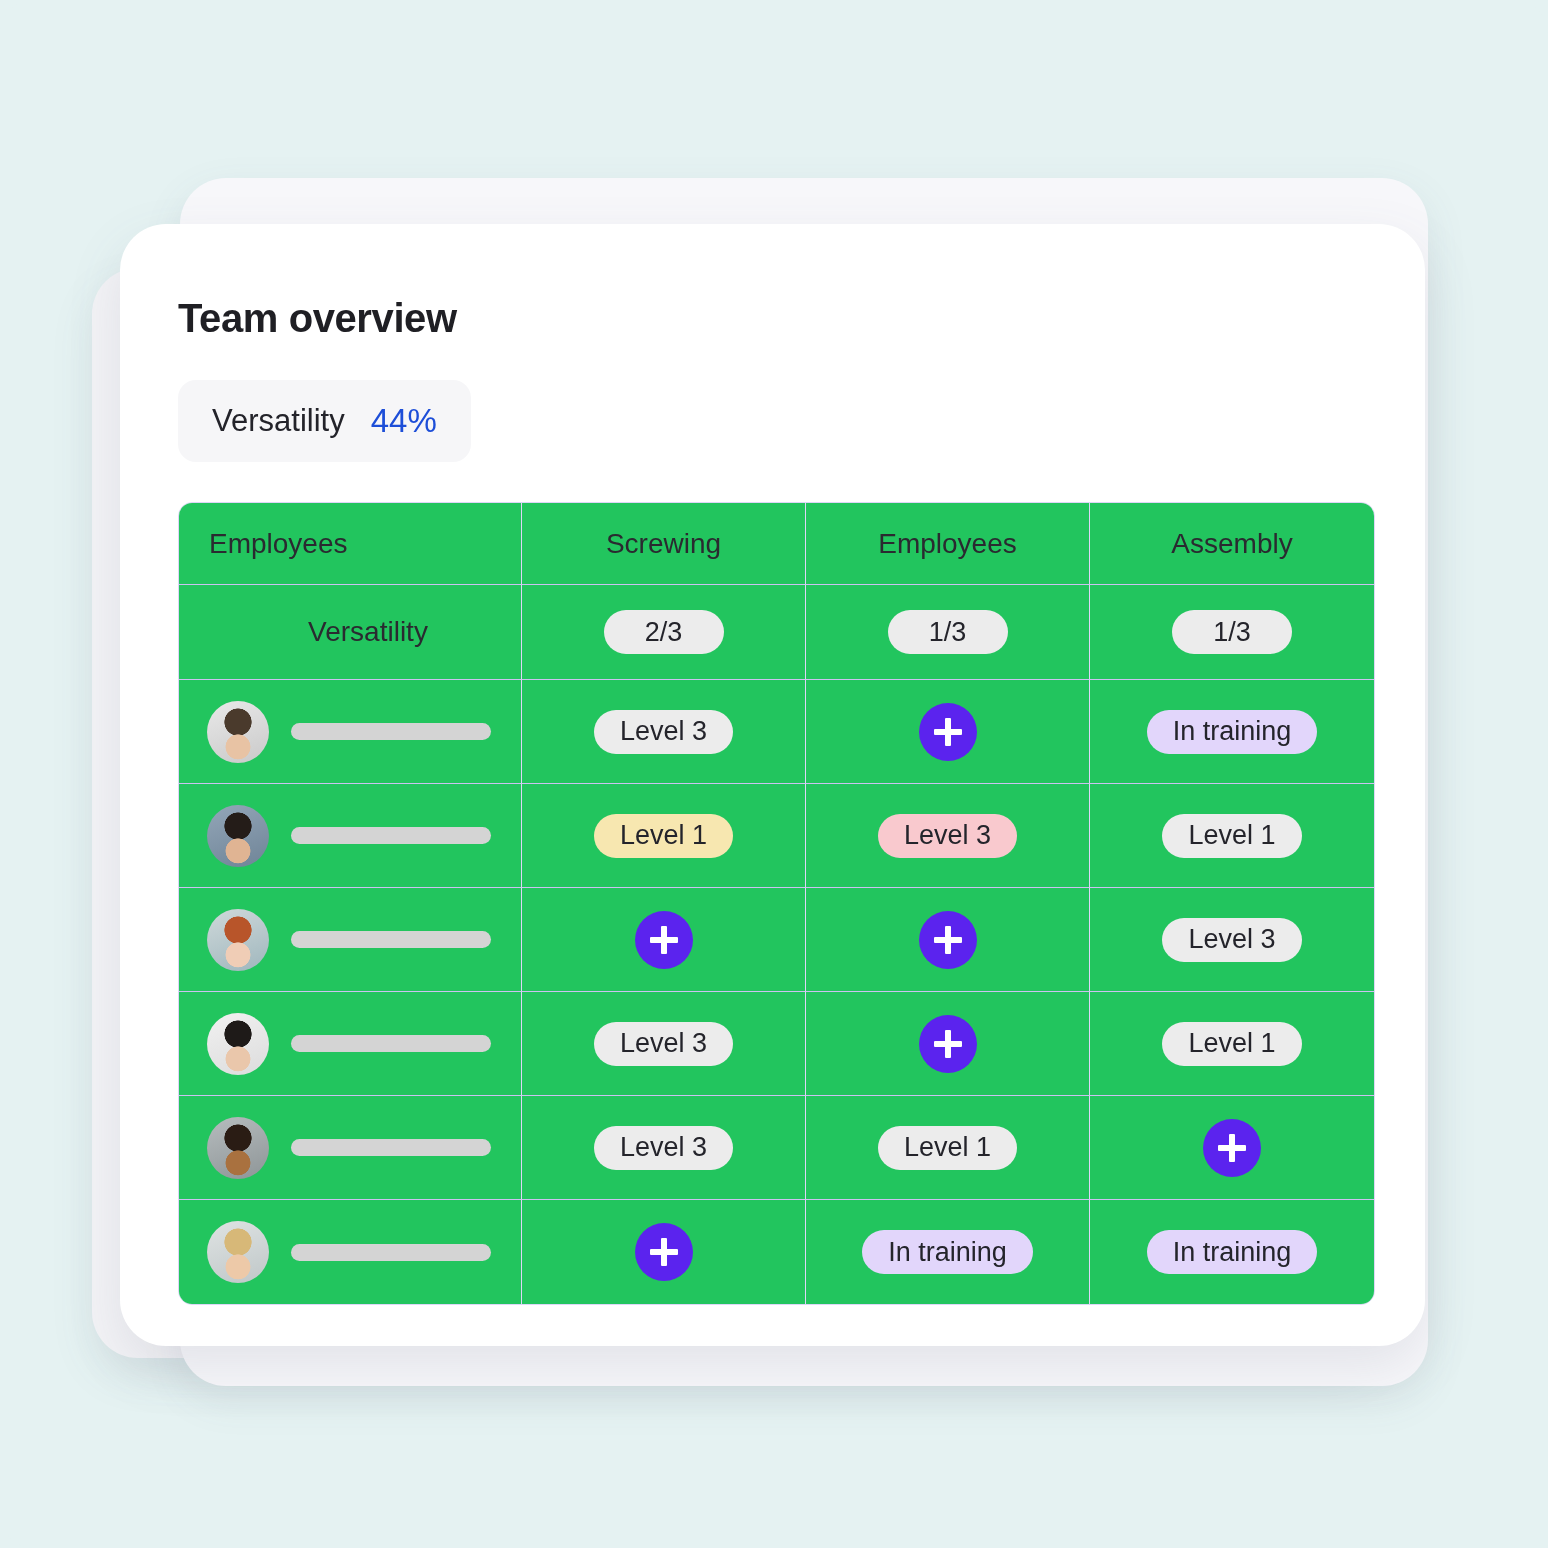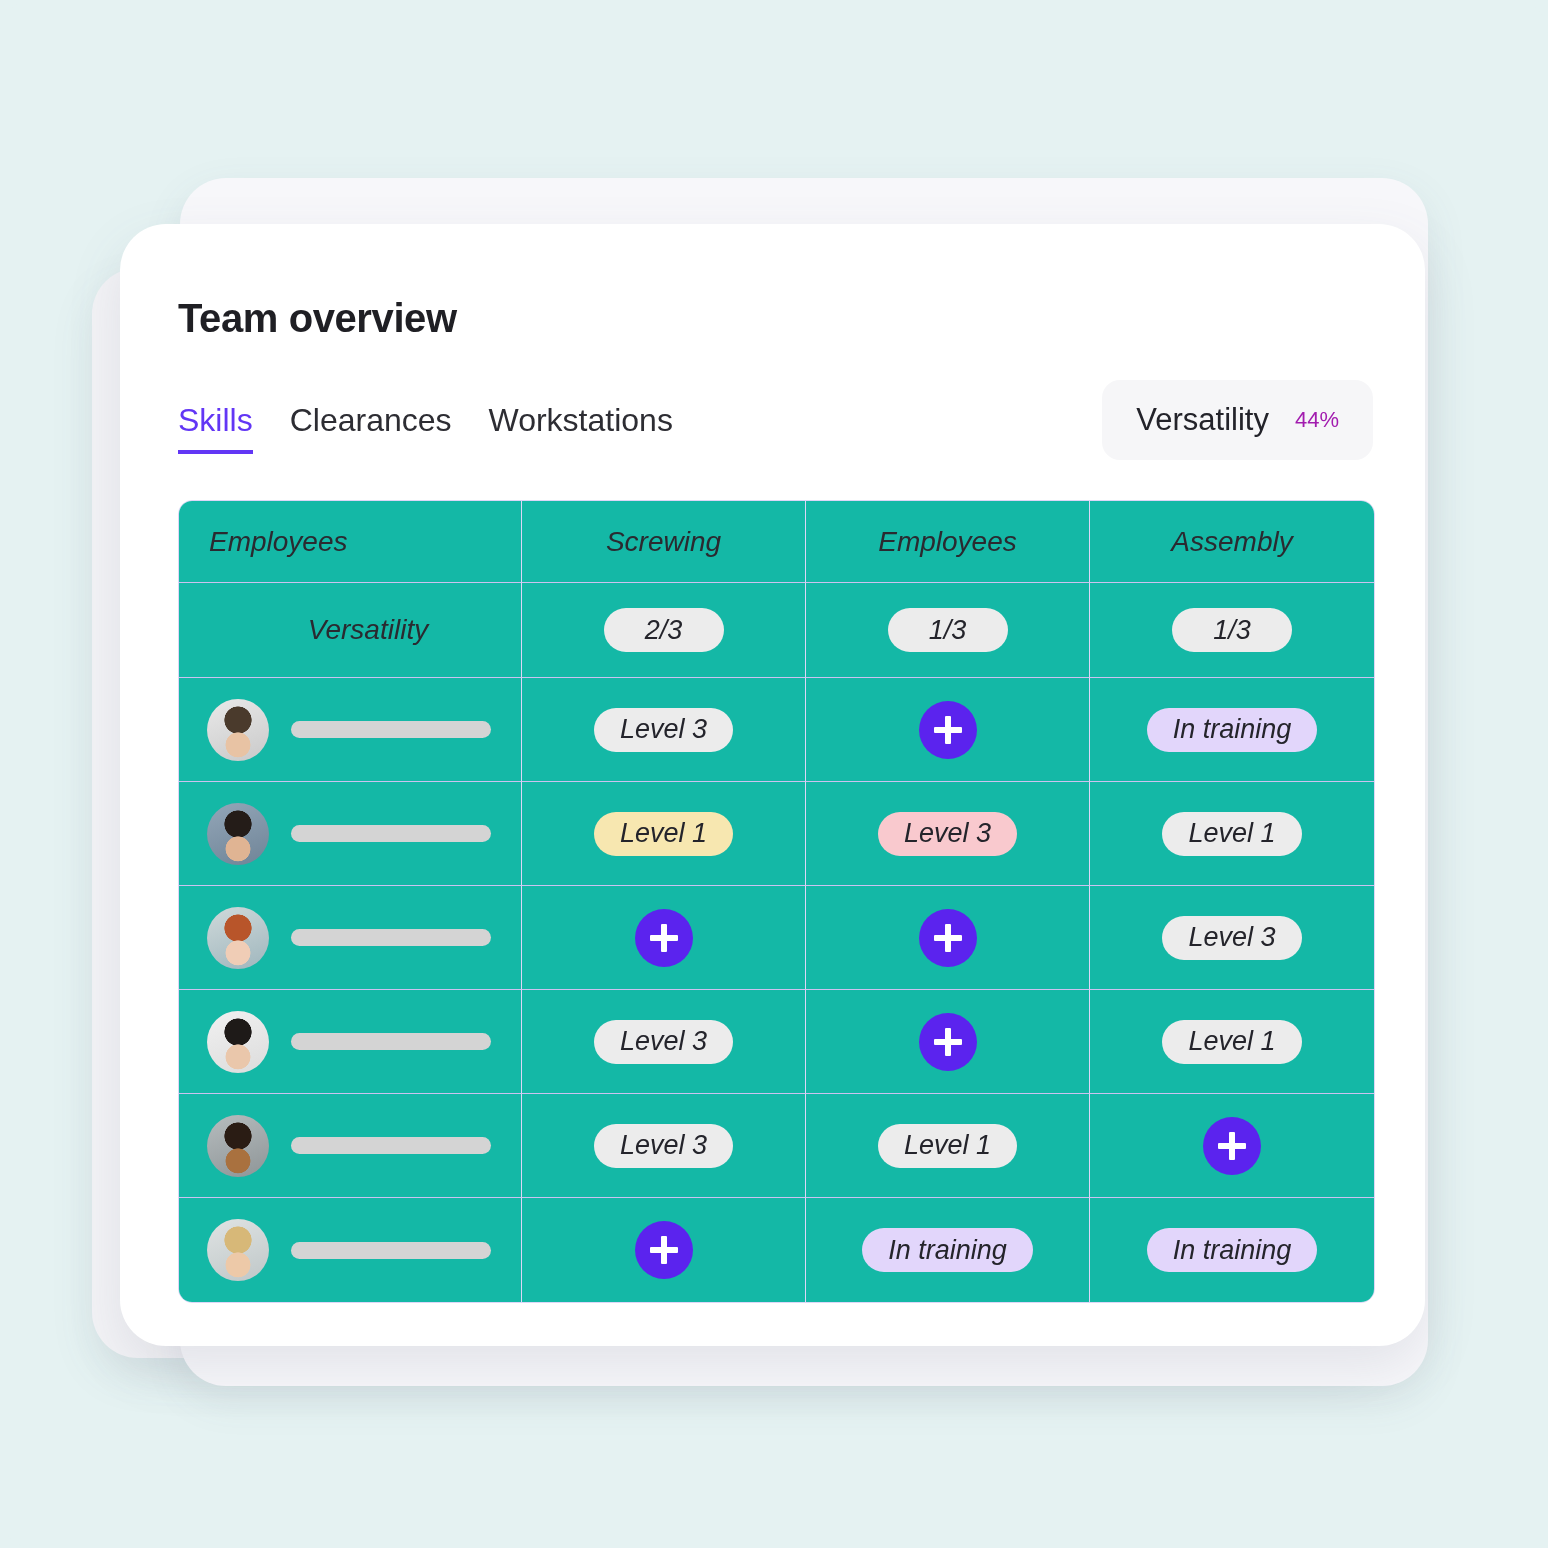--- a/index.html
+++ b/index.html
@@ -110,22 +110,22 @@
     background: #f6f6f8;
     border-radius: 18px;
     padding: 22px 34px;
     margin-top: -14px;
   }
   #versatility-chip .label {
     font-size: 31px;
     color: #23232a;
   }
   #versatility-chip .value {
-    font-size: 22px;
-    color: #a21caf;
+    font-size: 33px;
+    color: #1d4ed8;
     font-weight: 500;
   }
 
   
   #skills-table {
     margin-top: 40px;
     width: 1196px;
     border: 1px solid #ddd6f7;
     border-radius: 14px;
     border-collapse: separate;
@@ -135,22 +135,21 @@
   }
 
   #skills-table col.c-emp { width: 343px; }
   #skills-table col.c-val { width: 284px; }
 
   #skills-table th, #skills-table td {
     border-right: 1px solid #ddd6f7;
     border-bottom: 1px solid #ccc2f0;
     text-align: center;
     vertical-align: middle;
-    background: #14b8a6;
-    font-style: italic;
+    background: #22c55e;
   }
   #skills-table th:last-child, #skills-table td:last-child { border-right: none; }
   #skills-table tr:last-child td { border-bottom: none; }
 
   #skills-table thead th {
     height: 82px;
     font-weight: normal;
     font-size: 28px;
     color: #2a2a30;
   }
@@ -251,25 +250,20 @@
 
   <div class="card-layer" id="card-layer-back2"></div>
   <div class="card-layer" id="card-layer-back1"></div>
 
   <div id="card-main">
 
     <h1 id="page-title">Team overview</h1>
 
     <div id="toolbar">
 
-      <div id="tabs">
-        <div class="tab active">Skills</div>
-        <div class="tab">Clearances</div>
-        <div class="tab">Workstations</div>
-      </div>
 
       <div id="versatility-chip">
         <span class="label">Versatility</span>
         <span class="value">44%</span>
       </div>
 
     </div>
 
     <table id="skills-table">
       <colgroup>

